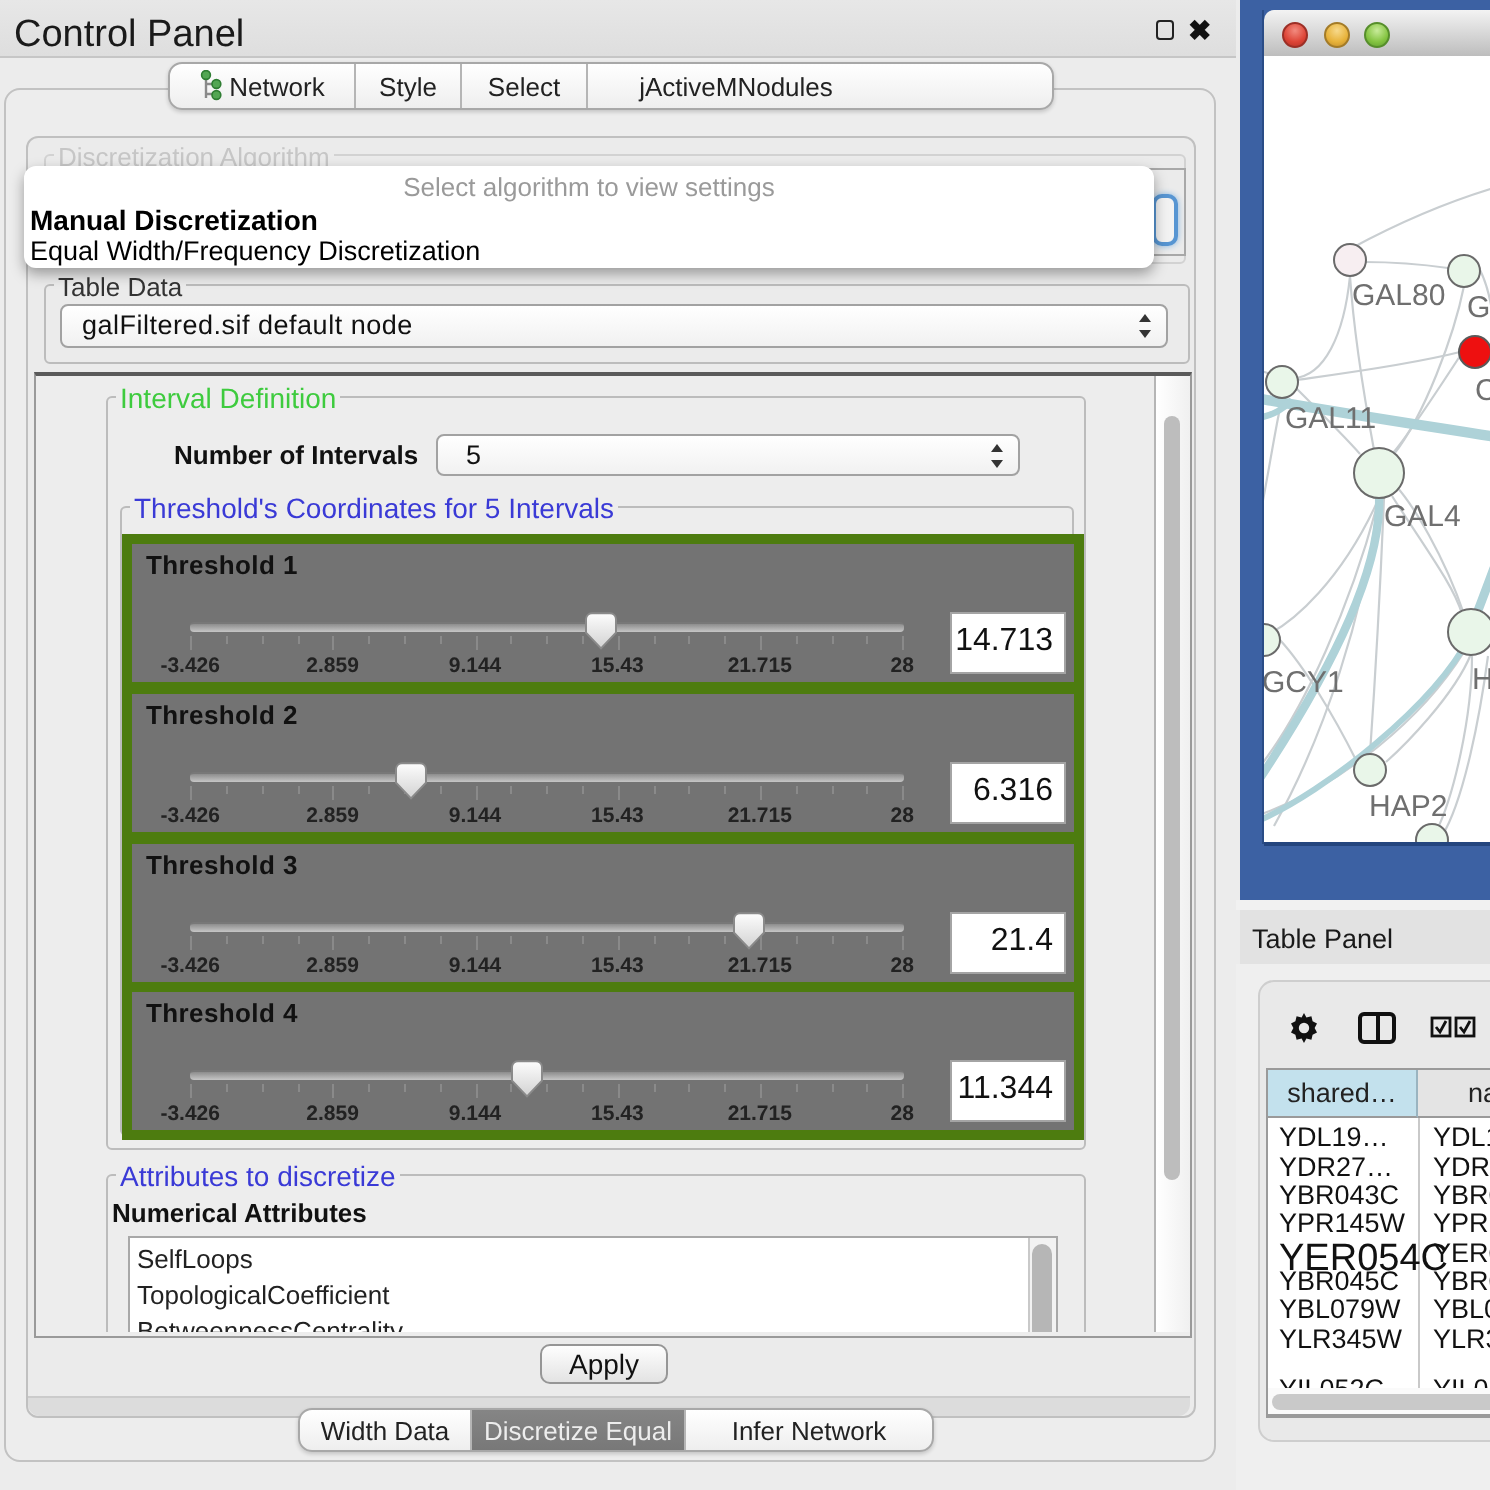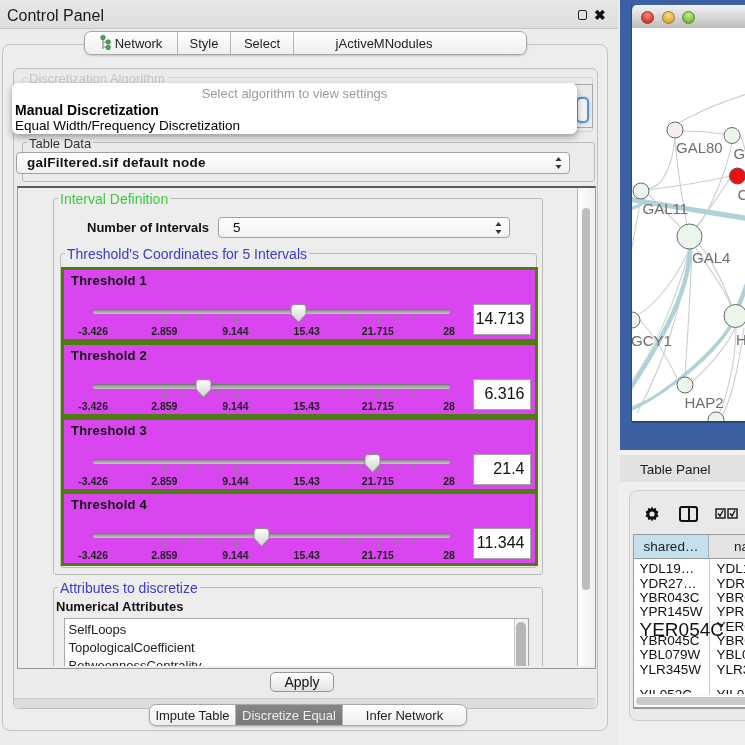--- a/index.html
+++ b/index.html
@@ -4,72 +4,72 @@
 <style>
   html,body{margin:0;padding:0;}
   body{width:745px;height:745px;overflow:hidden;background:#ececec;
        font-family:"Liberation Sans",sans-serif;}
   #stage{position:relative;width:745px;height:745px;overflow:hidden;}
   .abs{position:absolute;}
   .grp{position:absolute;border:1px solid #bcbcbc;border-radius:3px;}
   .grp>span{position:absolute;top:-7px;left:4px;padding:0 2px;font-size:13px;line-height:15px;background:#ededed;white-space:nowrap;}
   .combo{position:absolute;background:linear-gradient(#ffffff,#f1f1f1);border:1px solid #a2a2a2;border-radius:4px;font-size:13.5px;letter-spacing:.25px;color:#111;}
   .carr{position:absolute;width:9px;height:14px;}
-  .tbox{position:absolute;border:3px solid #4d7c0f;background:#d946ef;}
+  .tbox{position:absolute;border:5px solid #4d7c0f;background:#737373;}
   .thl{position:absolute;font-size:13px;font-weight:bold;color:#111;letter-spacing:.2px;}
   .track{position:absolute;height:4px;border-radius:2px;background:linear-gradient(#8d8d8d,#c6c6c6);border-top:1px solid #787878;}
   .vbox{position:absolute;box-sizing:border-box;width:58px;height:31px;background:#fff;border:1px solid #a4a4a4;font-size:16px;color:#111;text-align:right;padding-right:5px;line-height:28px;}
   .tick{position:absolute;width:1px;background:#8a8a8a;}
   .tlab{position:absolute;font-size:10.5px;font-weight:bold;color:#222;transform:translateX(-50%);white-space:nowrap;}
   .seg{position:absolute;height:22px;background:linear-gradient(#ffffff,#eeeeee);border:1px solid #a8a8a8;border-radius:7px;box-shadow:0 1px 2px rgba(0,0,0,.18);overflow:hidden;display:flex;}
   .seg .s{height:100%;display:flex;align-items:center;justify-content:center;font-size:13px;color:#222;border-right:1px solid #b5b5b5;box-sizing:border-box;}
   .seg .s:last-child{border-right:none;}
   .seg .sel{background:linear-gradient(#858585,#787878);color:#ededed;}
   .lab{position:absolute;white-space:nowrap;}
 </style>
 </head>
 <body>
 <div id="stage">
 
 <div class="abs" style="left:0;top:0;width:618px;height:28px;background:linear-gradient(#e7e7e7,#dedede);border-bottom:1px solid #c6c6c6;"></div>
-<div class="lab" style="left:7px;top:6.5px;font-size:16px;color:#1a1a1a;">Control Panel</div>
+<div class="lab" style="left:7px;top:6.5px;font-size:19px;color:#1a1a1a;">Control Panel</div>
 <div class="abs" style="left:578px;top:10px;width:6.5px;height:7.5px;border:1.6px solid #222;border-radius:2px;"></div>
 <div class="lab" style="left:594px;top:6.5px;font-size:14px;font-weight:bold;color:#111;">✖</div>
 
 <div class="abs" style="left:2px;top:44px;width:604px;height:685px;border:1px solid #c2c2c2;border-radius:8px;background:#ededed;"></div>
 
 <div class="abs" style="left:13px;top:68px;width:583px;height:639px;border:1px solid #c0c0c0;border-radius:6px;background:#ebebeb;"></div>
     <div class="abs" style="left:14px;top:698px;width:581px;height:9px;background:#dcdcdc;border-top:1px solid #cbcbcb;border-radius:0 0 6px 6px;"></div>
 
 <div class="seg" style="left:84px;top:31px;width:441px;">
   <div class="s" style="width:93px;"><svg width="11" height="17" viewBox="0 0 11 17" style="margin-right:4px;">
           <line x1="3" y1="3" x2="3" y2="14" stroke="#8a8a8a" stroke-width="1.2"></line>
           <line x1="3" y1="7" x2="8" y2="7" stroke="#8a8a8a" stroke-width="1.2"></line>
           <line x1="3" y1="12" x2="8" y2="12" stroke="#8a8a8a" stroke-width="1.2"></line>
           <circle cx="3" cy="2.5" r="2.2" fill="#53a653" stroke="#2e7d32" stroke-width=".8"></circle>
           <circle cx="8.2" cy="7" r="2.2" fill="#53a653" stroke="#2e7d32" stroke-width=".8"></circle>
           <circle cx="8.2" cy="12.5" r="2.2" fill="#53a653" stroke="#2e7d32" stroke-width=".8"></circle>
         </svg>Network</div>
   <div class="s" style="width:53px;">Style</div>
   <div class="s" style="width:63px;">Select</div>
-  <div class="s" style="width:148px;margin-left:16px;">jActiveMNodules</div>
+  <div class="s" style="width:148px;">jActiveMNodules</div>
 </div>
 
 <div class="grp" style="left:22px;top:77px;width:569px;height:53px;border-color:#d2d2d2;">
   <span style="color:#c6c6c6;background:#ebebeb;">Discretization Algorithm</span>
 </div>
 <div class="abs" style="left:28px;top:84px;width:563px;height:42px;border:1px solid #a8a8a8;"></div>
 
 <div class="abs" style="left:572px;top:101px;width:5px;height:16px;background:#e9e9e9;"></div>
 <div class="abs" style="left:576px;top:97px;width:9px;height:22px;background:#f2f2f2;border:2px solid #5795d2;border-radius:5px;box-shadow:0 0 3px #86b6e2;"></div>
 
 <div class="grp" style="left:22px;top:142px;width:571px;height:38px;">
   <span style="color:#333;background:#ebebeb;">Table Data</span>
 </div>
-<div class="combo" style="left:16px;top:152px;width:552px;height:20px;line-height:20px;font-weight:bold;">
+<div class="combo" style="left:30px;top:152px;width:552px;height:20px;line-height:20px;">
   <span style="padding-left:10px;">galFiltered.sif default node</span>
   <svg class="carr" style="right:6px;top:3px;" viewBox="0 0 9 14">
         <path d="M1.5 5 L4.5 1 L7.5 5 Z" fill="#333"></path>
         <path d="M1.5 9 L4.5 13 L7.5 9 Z" fill="#333"></path>
       </svg>
 </div>
 
 <div class="abs" style="left:17px;top:186px;width:577px;height:480px;border-top:2px solid #5a5a5a;border-left:1px solid #9a9a9a;border-right:1px solid #9a9a9a;border-bottom:1px solid #9a9a9a;background:#ededed;"></div>
 
 <div class="abs" style="left:577px;top:188px;width:17px;height:478px;background:linear-gradient(90deg,#ffffff,#f0f0f0);border-left:1px solid #b5b5b5;"></div>
@@ -263,21 +263,21 @@
     <div class="lab" style="left:4px;top:3px;font-size:13px;color:#222;">SelfLoops</div>
     <div class="lab" style="left:4px;top:21px;font-size:13px;color:#222;">TopologicalCoefficient</div>
     <div class="lab" style="left:4px;top:39px;font-size:13px;color:#222;">BetweennessCentrality</div>
     <div class="abs" style="right:0;top:0;width:13px;height:60px;background:#f2f2f2;border-left:1px solid #c9c9c9;"></div>
     <div class="abs" style="right:1.5px;top:3px;width:10px;height:57px;background:#b6b6b6;border-radius:5px;"></div>
   </div>
 </div>
 
 <div class="abs" style="left:270px;top:672px;width:62px;height:18px;background:linear-gradient(#fefefe,#e3e3e3);border:1px solid #969696;border-radius:5px;font-size:14px;color:#111;text-align:center;line-height:18px;">Apply</div>
 <div class="seg" style="left:149px;top:704px;width:316px;height:20px;">
-  <div class="s" style="width:86px;">Impute Table</div>
+  <div class="s" style="width:86px;">Width Data</div>
   <div class="s sel" style="width:107px;">Discretize Equal</div>
   <div class="s" style="width:123px;">Infer Network</div>
 </div>
 
 <div class="abs" style="left:12px;top:83px;width:565px;height:51px;background:#fff;border-radius:6px;box-shadow:0 3px 7px rgba(0,0,0,.35);">
   <div class="lab" style="left:3px;top:19px;font-size:14px;font-weight:bold;color:#000;">Manual Discretization</div>
   <div class="lab" style="left:0;top:3px;width:565px;text-align:center;font-size:13px;color:#9a9a9a;">Select algorithm to view settings</div>
   <div class="lab" style="left:3px;top:35px;font-size:13.5px;color:#000;">Equal Width/Frequency Discretization</div>
 </div>
 
@@ -339,21 +339,21 @@
     <text x="-1" y="318">GCY1</text>
     <text x="104" y="316.5">H</text>
     <text x="52.5" y="380">HAP2</text>
   </g>
 </svg>
 <div class="abs" style="left:632px;top:420.5px;width:113px;height:2px;background:#24457e;"></div>
     <div class="abs" style="left:630.6px;top:5px;width:1.4px;height:417px;background:#2a4c86;"></div>
 
 <div class="abs" style="left:618px;top:450px;width:127px;height:5px;background:#f1f1f1;"></div>
 <div class="abs" style="left:620px;top:455px;width:125px;height:27px;background:#e2e2e2;"></div>
-<div class="lab" style="left:640px;top:461.5px;font-size:13.5px;color:#1a1a1a;">Table Panel</div>
+<div class="lab" style="left:626px;top:461.5px;font-size:13.5px;color:#1a1a1a;">Table Panel</div>
 <div class="abs" style="left:618px;top:482px;width:127px;height:263px;background:#efefef;"></div>
 <div class="abs" style="left:629px;top:490px;width:131px;height:229px;background:#e9e9e9;border:1px solid #cecece;border-radius:8px;"></div>
 
 <svg class="abs" style="left:643px;top:505px;" width="18" height="18" viewBox="0 0 18 18">
   <path fill="#111" d="M9 1.5 l1.2 2.2 2.5-.6.6 2.5 2.2 1.2-1.2 2.2 1.2 2.2-2.2 1.2-.6 2.5-2.5-.6L9 16.5l-1.2-2.2-2.5.6-.6-2.5-2.2-1.2 1.2-2.2-1.2-2.2 2.2-1.2.6-2.5 2.5.6z"></path>
   <circle cx="9" cy="9" r="2.6" fill="#e9e9e9"></circle>
 </svg>
 <div class="abs" style="left:679px;top:506px;width:15px;height:12px;border:2.4px solid #111;border-radius:3px;"></div>
 <div class="abs" style="left:687.6px;top:506px;width:2.4px;height:16px;background:#111;"></div>
 <svg class="abs" style="left:715px;top:508px;" width="24" height="11" viewBox="0 0 24 11">

